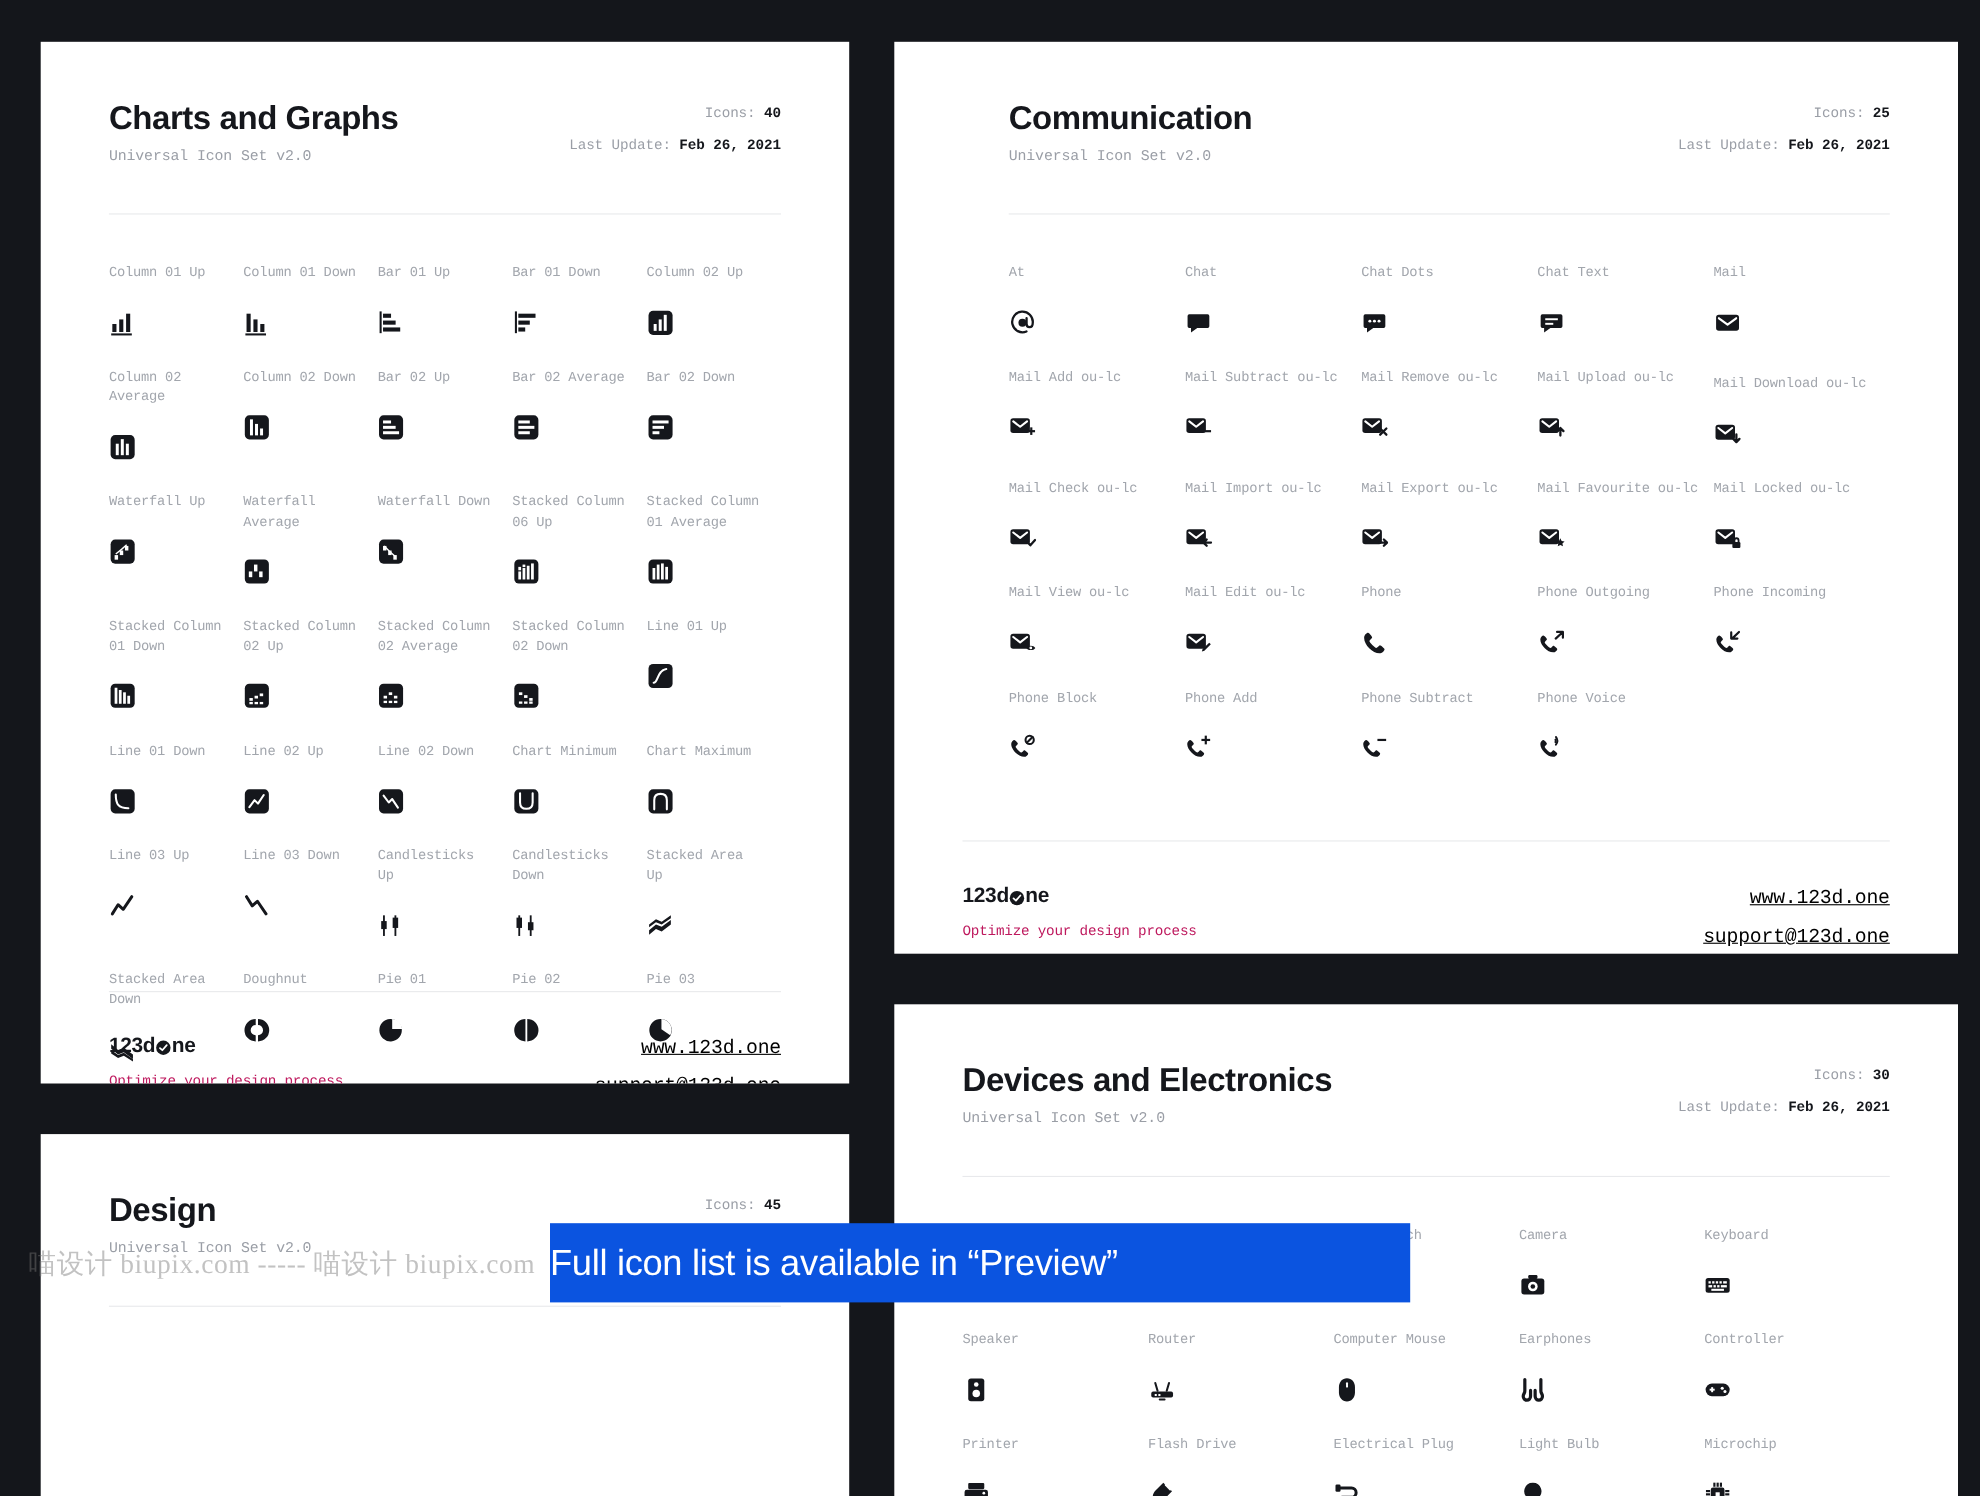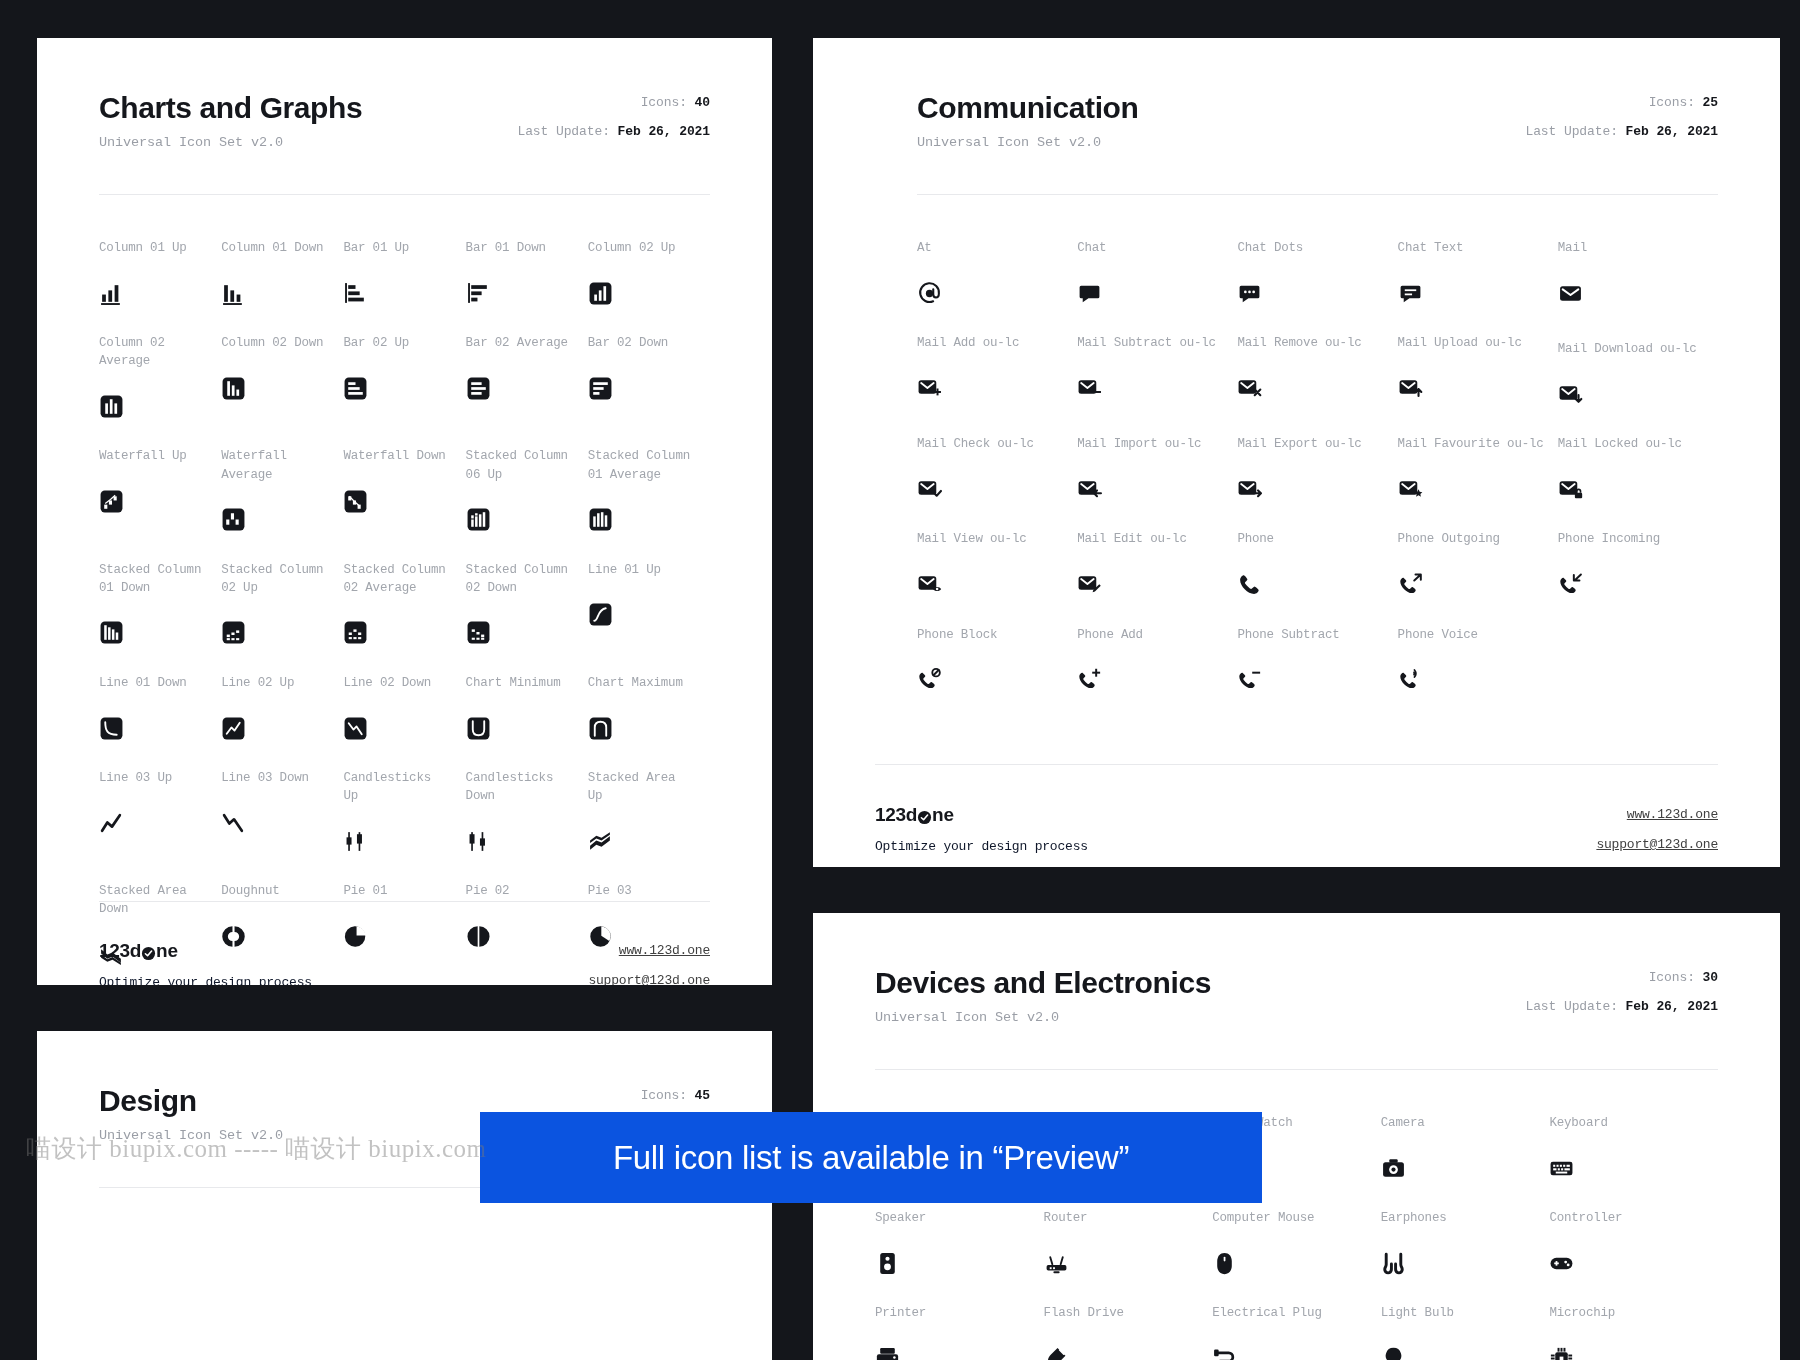--- a/index.html
+++ b/index.html
@@ -85,42 +85,42 @@
   .brand .o-mark {
     display: inline-block;
     width: 15px; height: 15px;
     position: relative;
     margin: 0 0px;
     vertical-align: middle;
   }
   .brand-tag {
     font-family: "Liberation Mono", monospace;
     font-size: 13px;
-    color: #0f172a;
+    color: #be185d;
     margin-top: 13px;
     letter-spacing: -0.2px;
   }
   .footer-right { position: absolute; right: 0; top: 3px; text-align: right; }
   .flink {
     font-family: "Liberation Mono", monospace;
-    font-size: 13px;
-    color: #404040;
+    font-size: 18px;
+    color: #000000;
     text-decoration: underline;
     display: block;
     letter-spacing: -0.2px;
   }
   .flink + .flink { margin-top: 15px; }
 
   
   #banner {
     position: absolute;
-    left: 480px; top: 1112px;
-    width: 782px; height: 91px;
+    left: 500px; top: 1112px;
+    width: 782px; height: 72px;
     background: #0b54e0;
-    display: flex; align-items: center; justify-content: center;
+    display: flex; align-items: center; justify-content: flex-start;
     z-index: 40;
   }
   #banner span {
     color: #ffffff;
     font-family: "Liberation Sans", sans-serif;
     font-size: 33px;
     letter-spacing: -0.3px;
     white-space: nowrap;
   }
 

